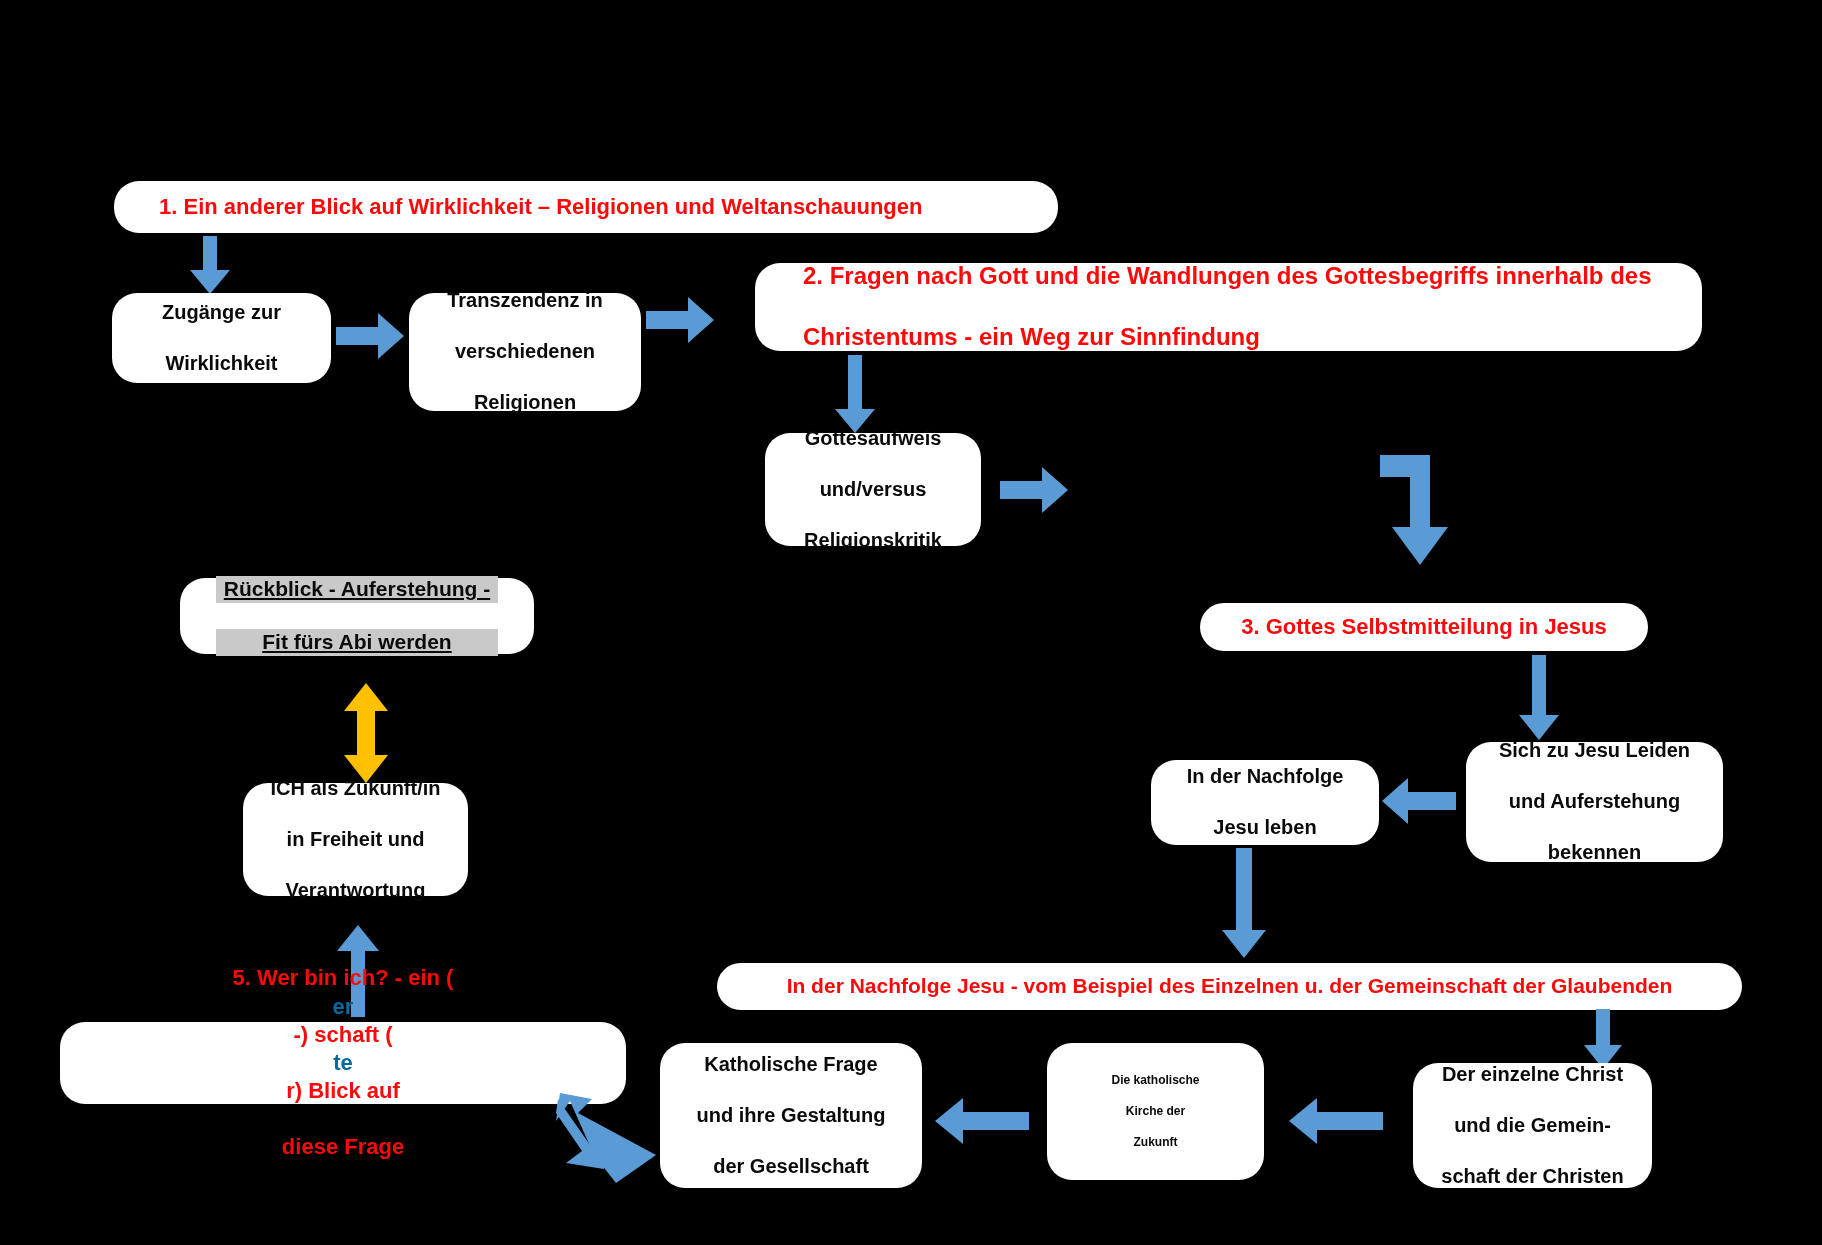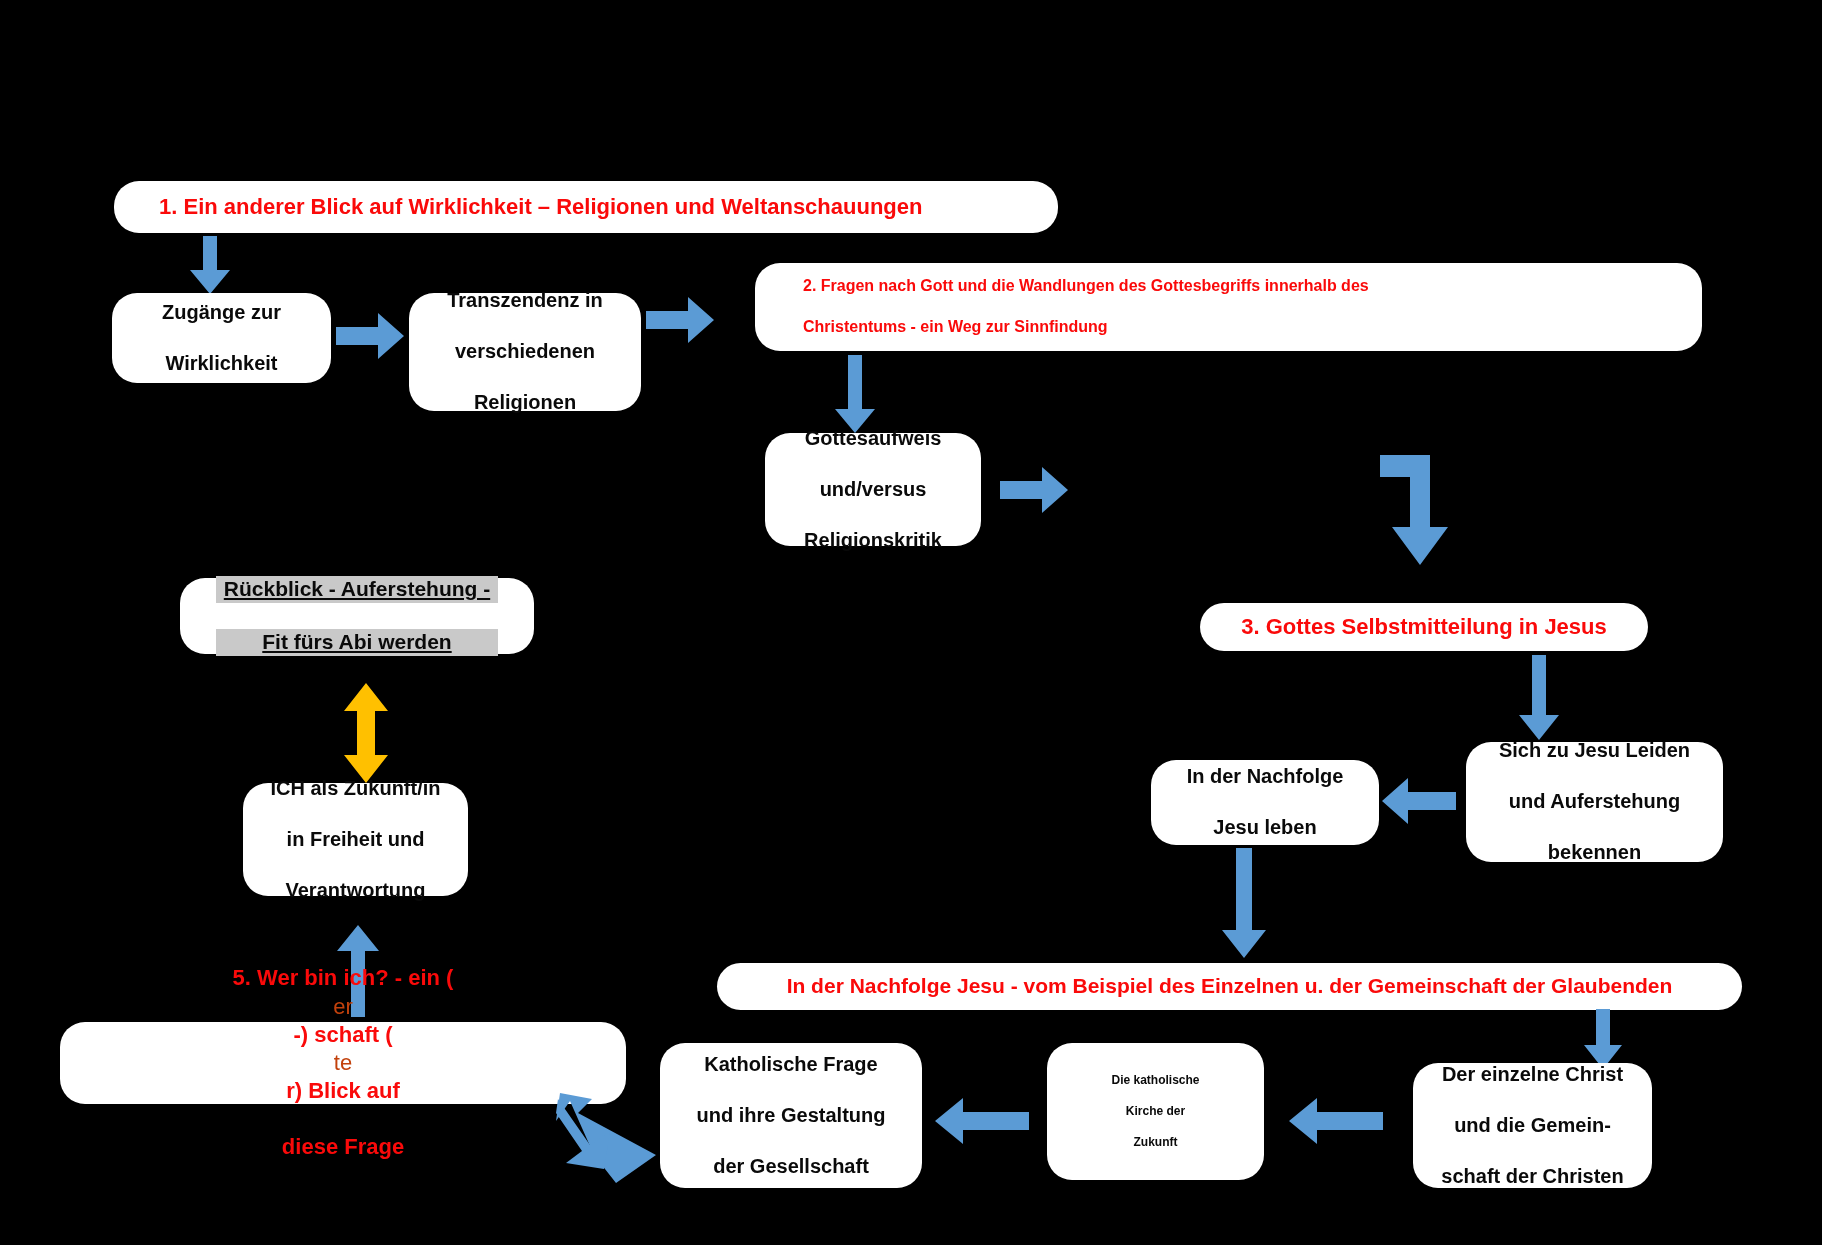--- a/index.html
+++ b/index.html
@@ -11,21 +11,21 @@
         display:flex;align-items:center;justify-content:center;
         text-align:center;color:#000;font-weight:bold;line-height:1.28;border-radius:25px;}
   .node span{display:block;padding:0 8px;}
 
   .red  {color:#fa0a0a;}
   .black{color:#0a0a0a;}
 
   .hl{background:#c9c9c9;text-decoration:underline;
       text-underline-offset:2px;padding:0 2px;}
 
-  .dim{color:#c2410c;font-weight:normal;}
+  .dim{color:#0369a1;font-weight:bold;}
 
   
   .arrow{position:absolute;}
   .ar-blue  svg path{fill:#5b9bd5;}
   .ar-yellow svg path{fill:#ffc000;}
 </style>
 </head>
 <body>
 
 <div id="stage">
@@ -60,21 +60,21 @@
       <span>Religionen</span>
     </span>
   </div>
 
   <div class="arrow ar-blue" style="left:646px;top:297px;width:68px;height:46px;">
     <svg viewBox="0 0 68 46" width="68" height="46">
         <path d="M0 14 H42 V0 L68 23 L42 46 V32 H0 Z"></path>
       </svg>
   </div>
 
-  <div class="node red" style="left:755px;top:263px;width:947px;height:88px;font-size:16px;justify-content:flex-start;">
+  <div class="node red" style="left:755px;top:263px;width:947px;height:88px;font-size:24px;justify-content:flex-start;">
     <span style="padding-left:40px;text-align:left;">
       <span>2. Fragen nach Gott und die Wandlungen des Gottesbegriffs innerhalb des</span><br>
       <span>Christentums - ein Weg zur Sinnfindung</span>
     </span>
   </div>
 
   <div class="arrow ar-blue" style="left:835px;top:355px;width:40px;height:78px;">
     <svg viewBox="0 0 40 78" width="40" height="78">
         <path d="M13 0 H27 V54 H40 L20 78 L0 54 H13 Z"></path>
       </svg>

